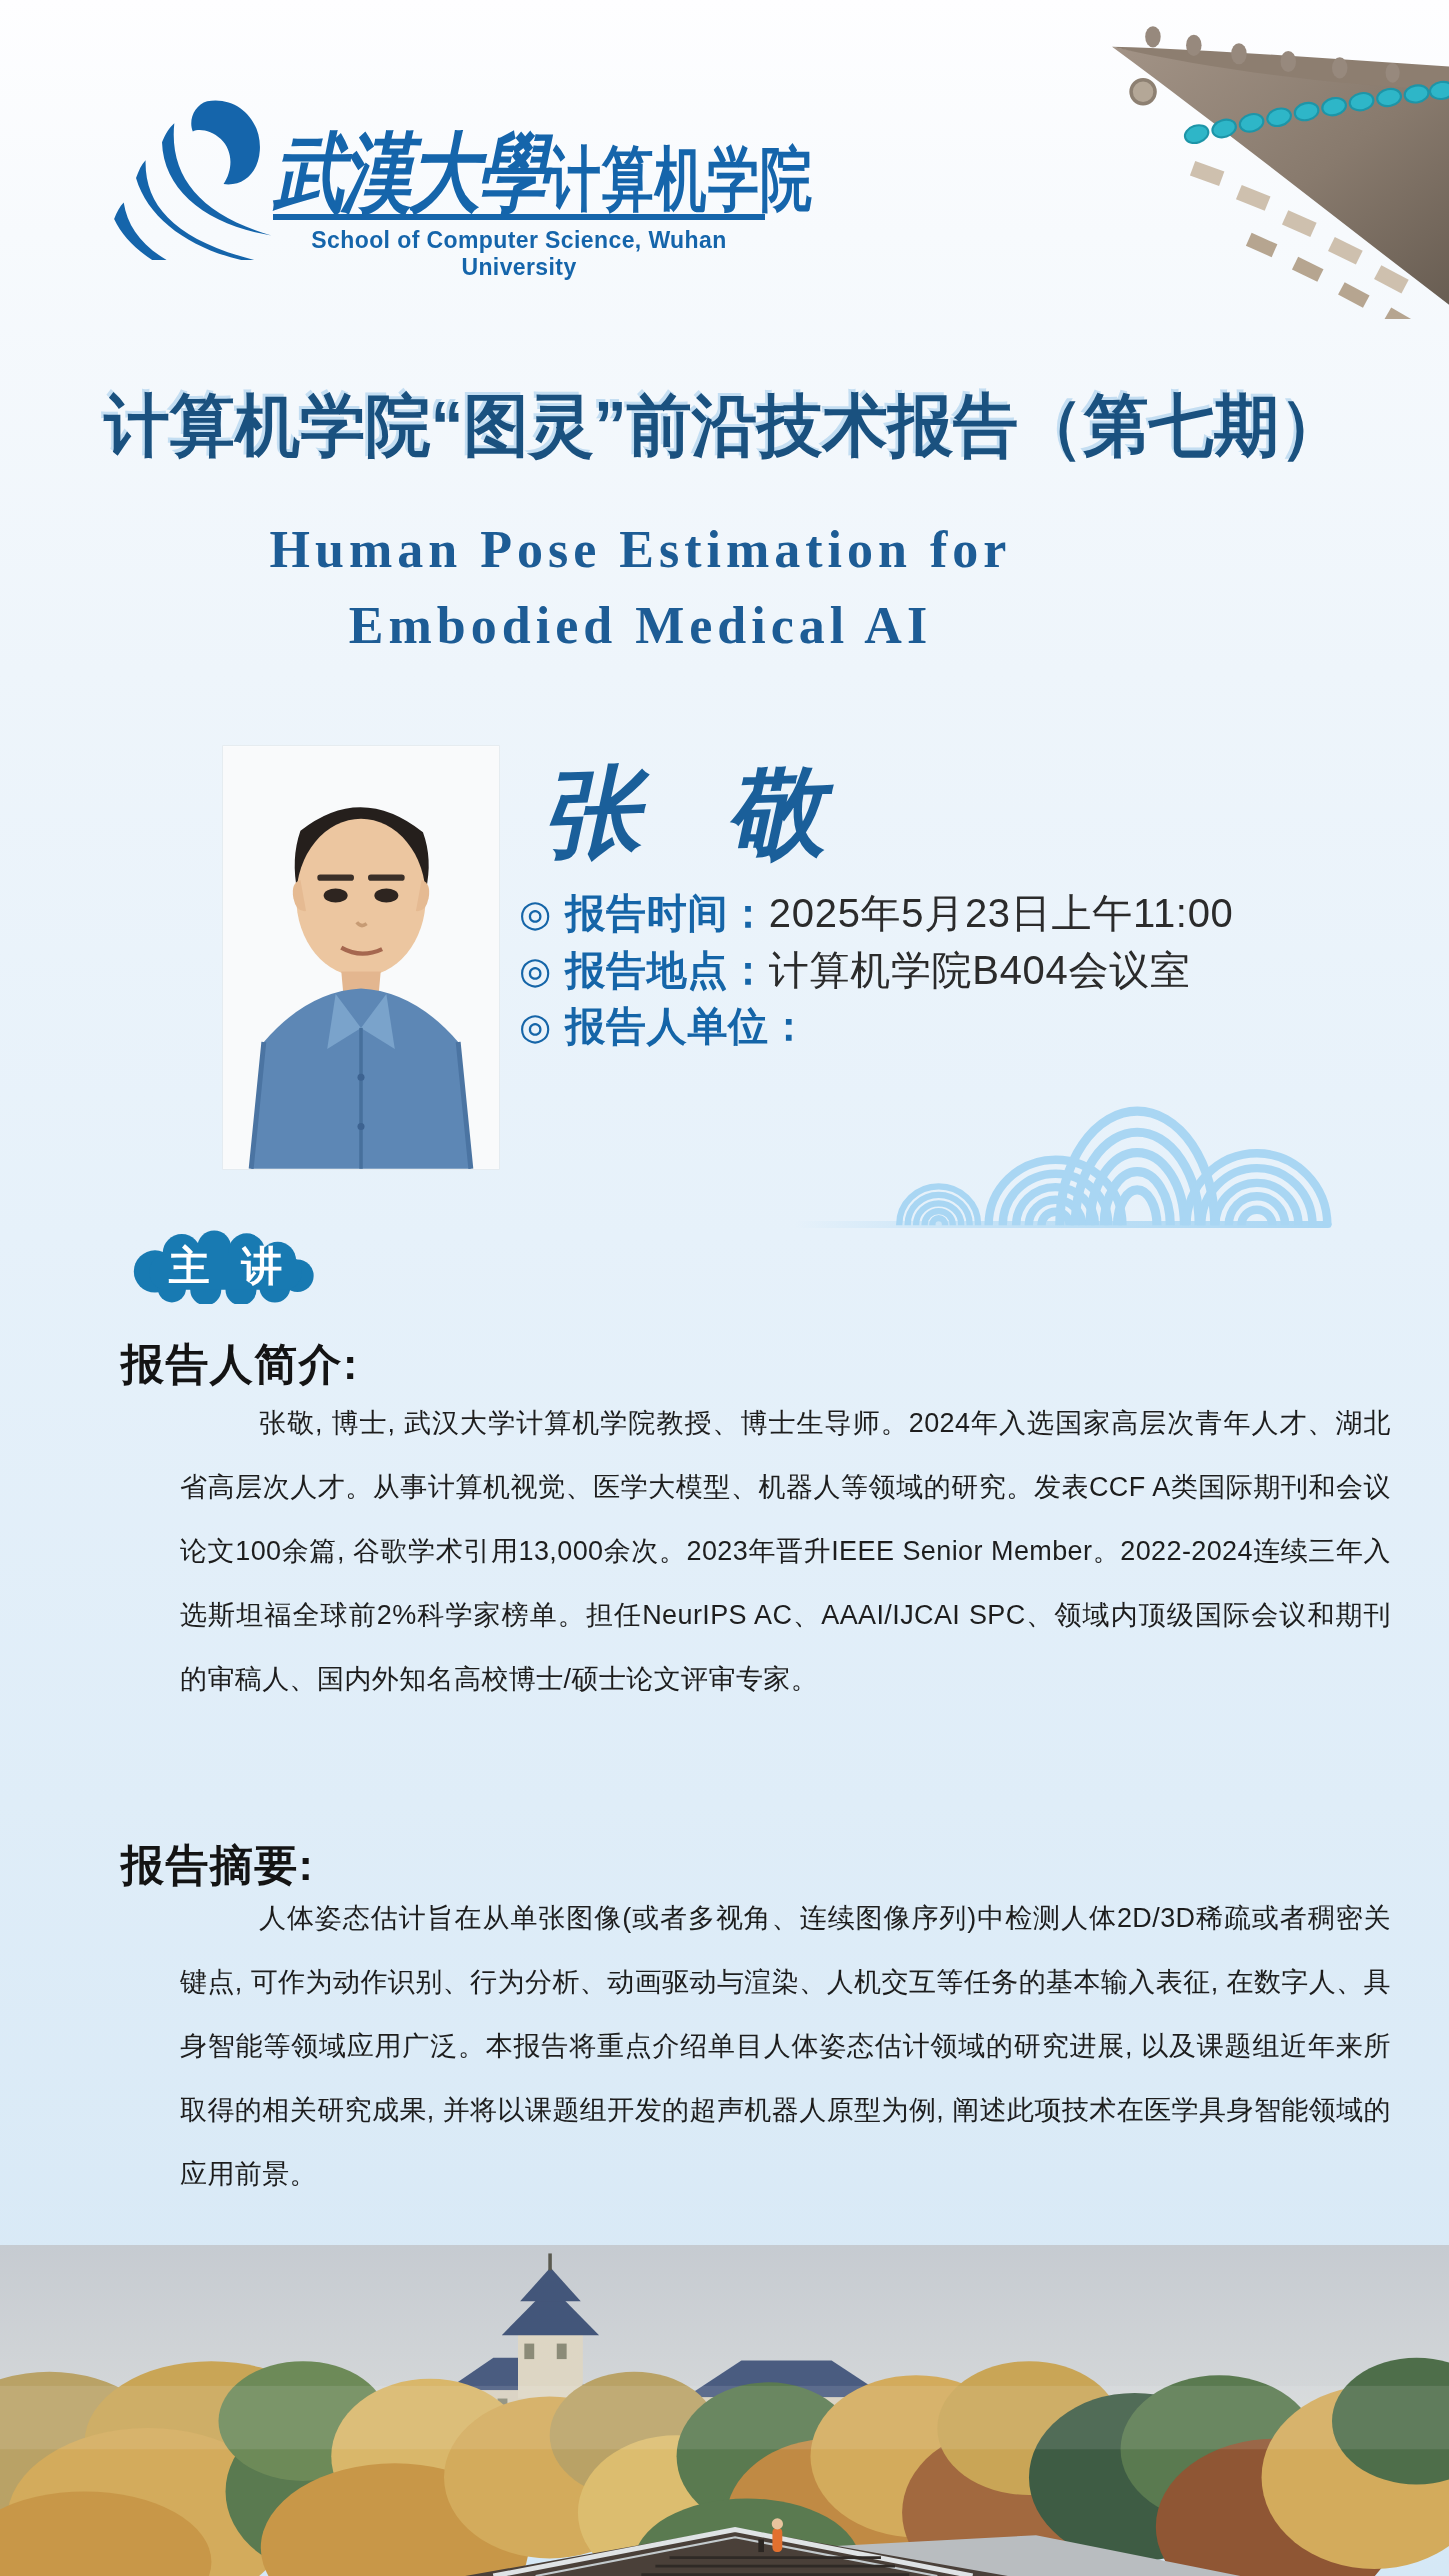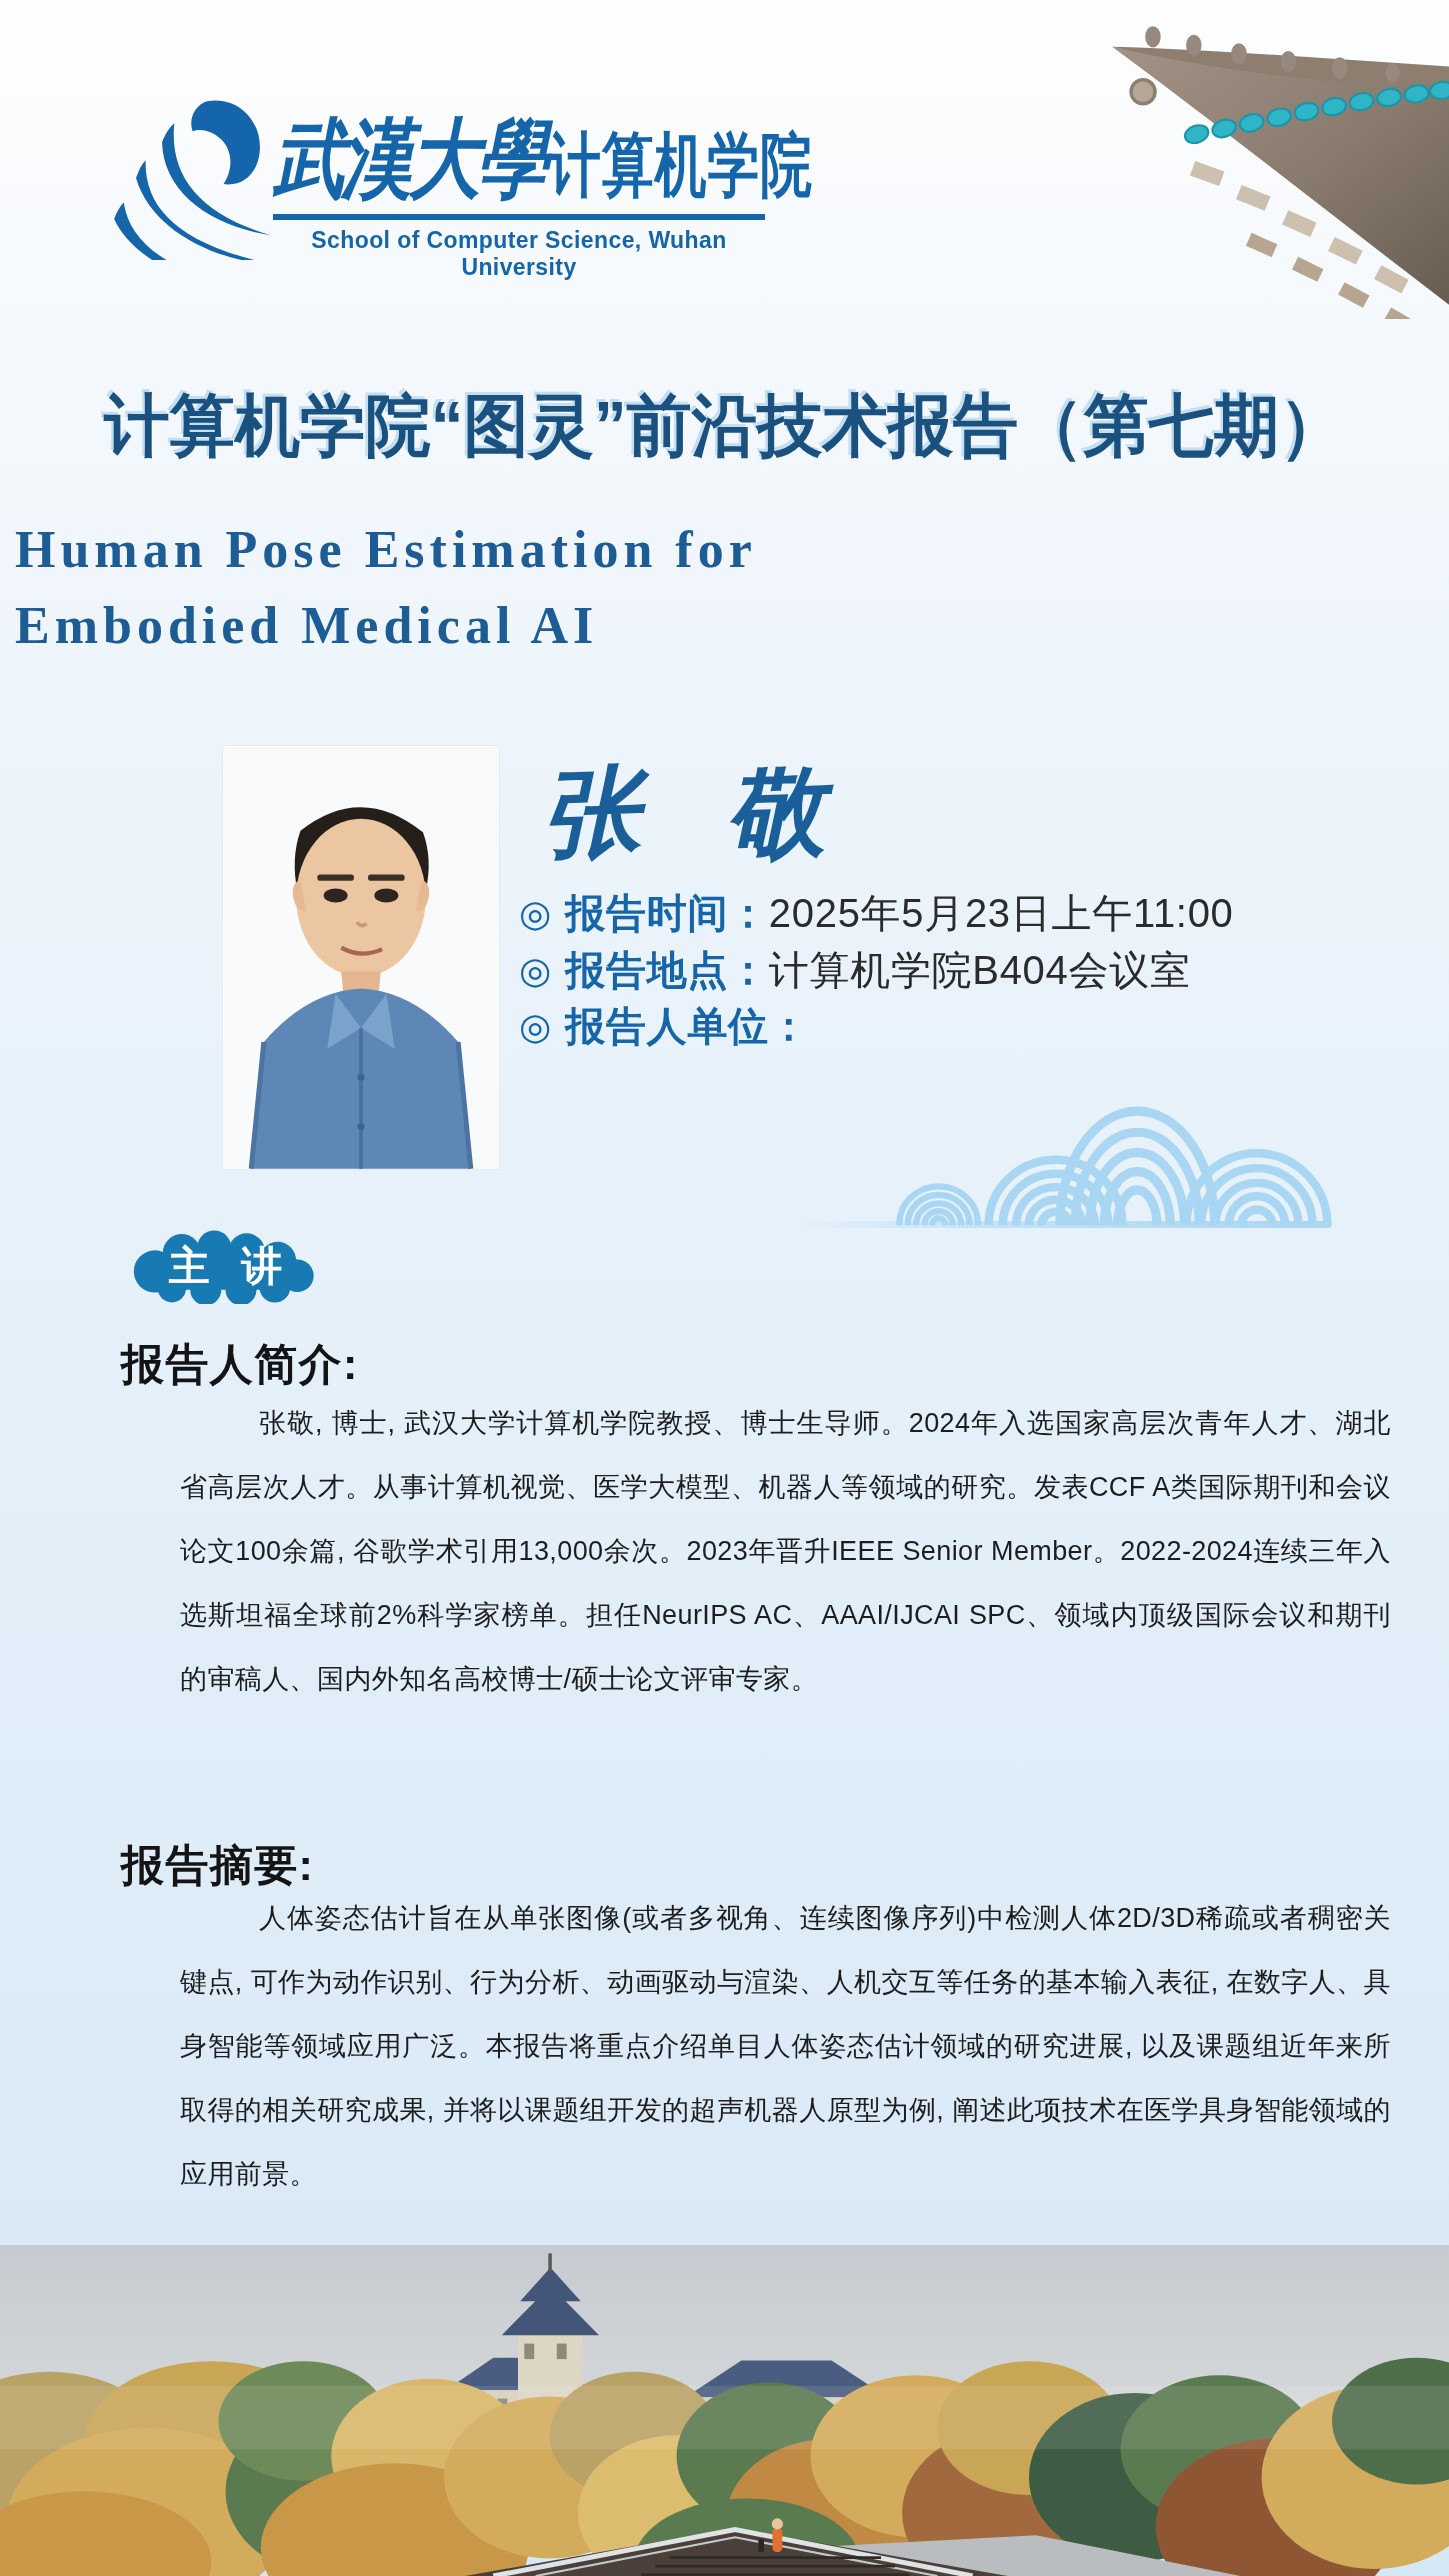--- a/index.html
+++ b/index.html
@@ -4,21 +4,21 @@
 <style>
   html,body{margin:0;padding:0;background:#9aa7b4;}
   .poster{
     position:relative; width:1449px; height:2576px; overflow:hidden;
     font-family:"Liberation Sans", sans-serif;
     background:linear-gradient(180deg,#fefeff 0%,#f7fafd 9%,#eef5fb 26%,#e6f1fa 48%,#dfedf8 70%,#d8e9f6 90%,#d5e8f6 100%);
   }
   .abs{position:absolute;}
   
   .logo-mark{left:104px; top:89px; width:168px; height:171px;}
-  .logo-text-row{left:273px; top:103px; height:99px; display:flex; align-items:flex-end;}
+  .logo-text-row{left:273px; top:117px; height:99px; display:flex; align-items:flex-end;}
   .logo-calligraphy{
     font-family:"DejaVu Serif", serif; font-weight:bold; font-style:italic;
     font-size:87px; line-height:1; color:#1565ab; letter-spacing:-4.2px;
     transform:scaleX(.82); transform-origin:left bottom; white-space:nowrap;
   }
   .logo-dept{
     font-weight:bold; font-size:70px; line-height:1.05; color:#1565ab;
     transform:scaleX(.74); transform-origin:left bottom; margin-left:-55px;
     letter-spacing:1.4px; white-space:nowrap;
   }
@@ -30,21 +30,21 @@
   
   .eave{left:1019px; top:0; width:430px; height:319px;}
   
   .cn-title{
     left:0; top:381px; width:1449px; text-align:center;
     font-size:68px; font-weight:800; color:#1a517f; letter-spacing:0px;
     text-shadow:-2.8px -2.8px 0 rgba(165,205,235,.6);
     transform:scaleX(.96); white-space:nowrap;
   }
   .en-title{
-    left:15px; top:512px; width:1263px; 
+    left:9px; top:512px; width:1263px; text-align:center;
     font-family:"Liberation Serif", serif; font-weight:bold;
     font-size:52px; line-height:76px; color:#1d5c95; letter-spacing:5px;
   }
   
   .speaker-photo{left:223px; top:746px; width:276px; height:423px; background:#fff;
     box-shadow:0 0 0 0.7px #e3e8ec;}
   .speaker-name{left:541px; top:758px; height:113px; display:flex; align-items:center;}
   .name-char{
     font-family:"DejaVu Serif", serif; font-weight:bold; font-style:italic;
     font-size:99px; color:#1a5f9a; transform:rotate(-2deg);

